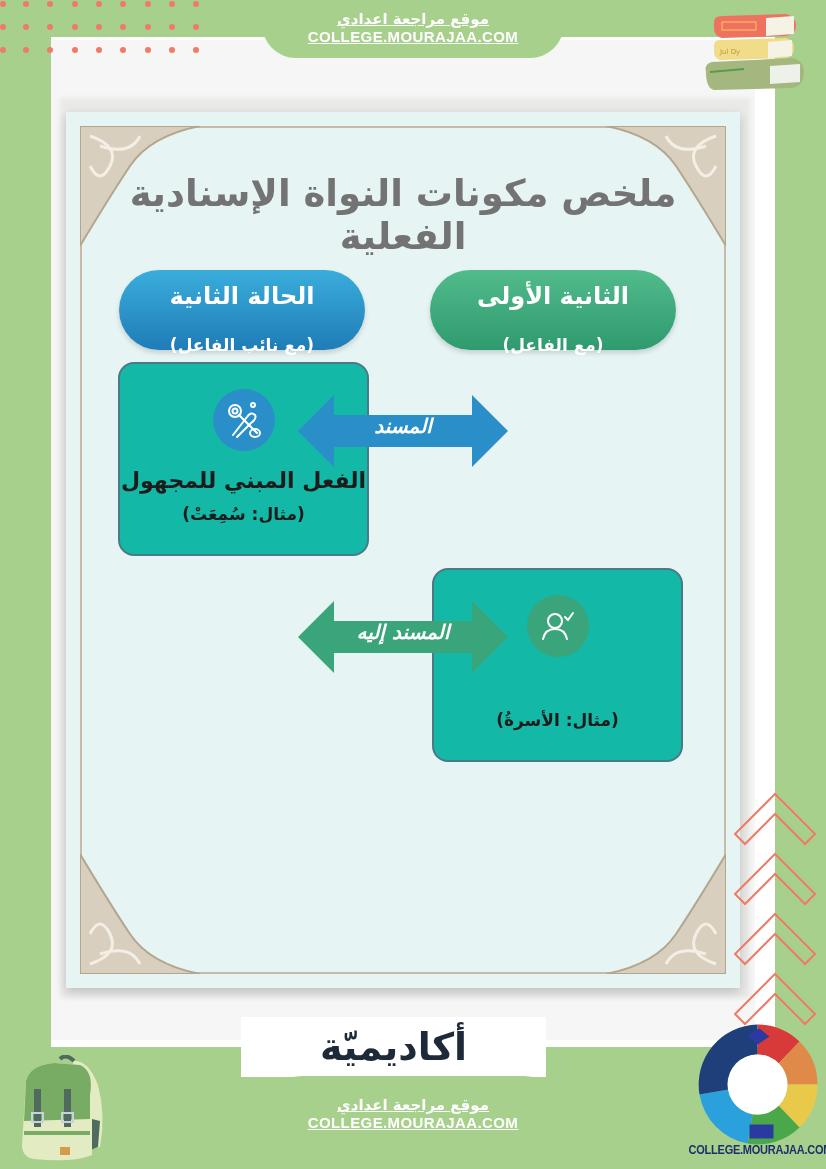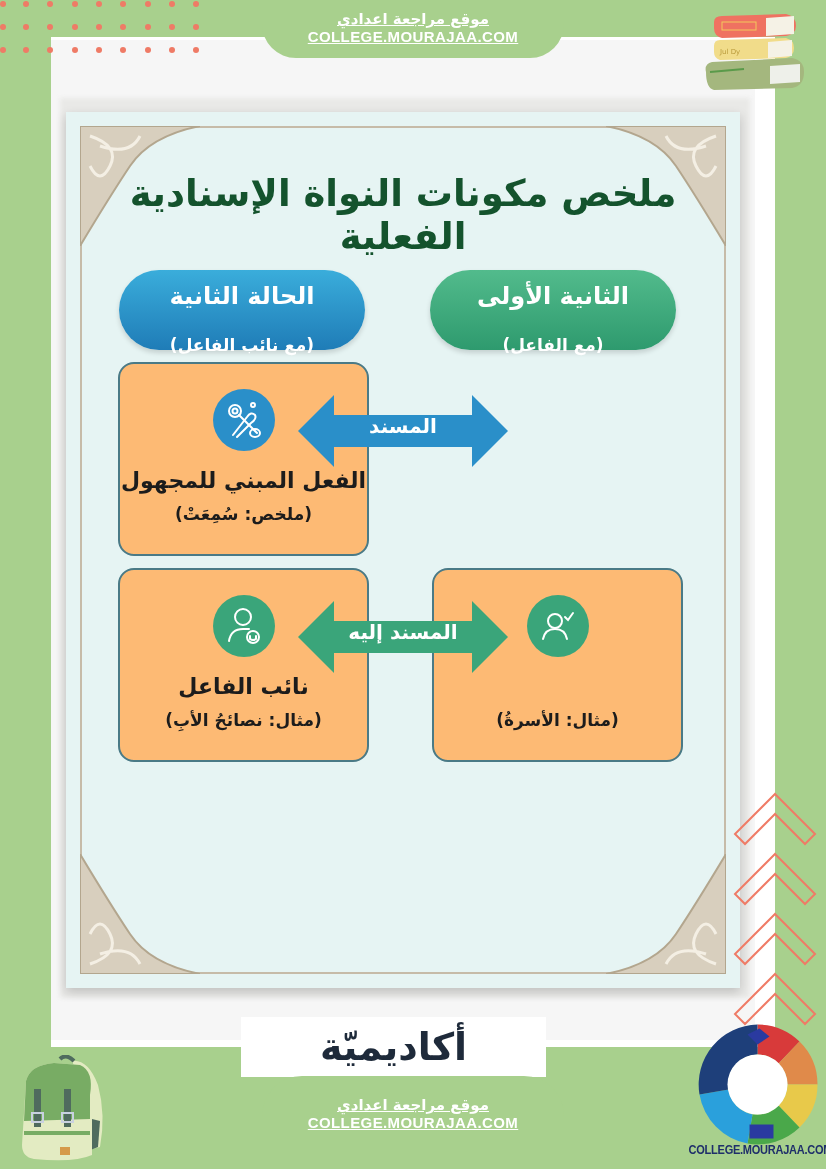--- a/index.html
+++ b/index.html
@@ -21,37 +21,37 @@
   .site-ar{display:block;font-size:15px;font-weight:bold;text-decoration:underline;line-height:18px;direction:rtl;}
   .site-en{display:block;font-family:"Liberation Sans",sans-serif;font-size:15px;font-weight:bold;text-decoration:underline;letter-spacing:0.4px;line-height:18px;}
   .site-tab.top .site-ar{margin-top:10px;}
   .site-tab.bottom .site-ar{margin-top:20px;}
   
   .poster-shadow{position:absolute;left:60px;top:98px;width:690px;height:900px;background:#e9e9e7;filter:blur(2px);}
   .poster{position:absolute;left:66px;top:112px;width:674px;height:876px;background:#e6f4f3;box-shadow:0 4px 10px rgba(0,0,0,0.18);}
   .poster-inner{position:absolute;left:14px;top:14px;right:14px;bottom:14px;border:2px solid #c6bba8;}
   .corner{position:absolute;width:120px;height:120px;}
   .corner svg{width:100%;height:100%;}
-  .poster-title{position:absolute;left:0;right:0;top:60px;text-align:center;font-size:37px;font-weight:bold;color:#14532d;direction:rtl;}
+  .poster-title{position:absolute;left:0;right:0;top:60px;text-align:center;font-size:37px;font-weight:bold;color:#737373;direction:rtl;}
   
   .pill{position:absolute;top:158px;width:246px;height:80px;border-radius:40px;color:#fff;text-align:center;direction:rtl;box-shadow:0 3px 5px rgba(0,0,0,0.15);}
   .pill.green-pill{left:364px;background:linear-gradient(180deg,#52bb8c,#2e9a6e);}
   .pill.blue-pill{left:53px;background:linear-gradient(180deg,#3aaddb,#1f7cb7);}
   .pill-title{display:block;font-size:24px;font-weight:bold;margin-top:13px;line-height:26px;}
   .pill-sub{display:block;font-size:17px;font-weight:bold;line-height:24px;margin-top:24px;}
   
-  .box{position:absolute;width:251px;height:194px;border:2px solid #4a7a86;border-radius:16px;background:#fdba74;direction:rtl;text-align:center;}
+  .box{position:absolute;width:251px;height:194px;border:2px solid #4a7a86;border-radius:16px;background:#14b8a6;direction:rtl;text-align:center;}
   .box .icon-circle{position:absolute;left:50%;top:25px;width:62px;height:62px;margin-left:-31px;border-radius:50%;}
   .box .icon-circle svg{width:100%;height:100%;}
   .box-title{position:absolute;left:0;right:0;top:104px;font-size:22px;font-weight:bold;color:#1c1c1c;}
   .box-example{position:absolute;left:0;right:0;top:140px;font-size:17px;font-weight:bold;color:#1c1c1c;}
   .blue-fill{background:#2a8fc9;}
   .green-fill{background:#3aa57a;}
   
-  .arrow{position:absolute;width:210px;height:72px;}
+  .arrow{position:absolute;width:210px;height:72px;font-style:italic;}
   .arrow svg{position:absolute;left:0;top:0;width:100%;height:100%;}
   .arrow-label{position:absolute;left:0;right:0;top:19px;text-align:center;color:#fff;font-size:20px;font-weight:bold;direction:rtl;}
   
   .academy{position:absolute;left:241px;top:1017px;width:305px;height:60px;background:#ffffff;text-align:center;direction:rtl;font-size:38px;font-weight:bold;color:#1e2a3a;line-height:60px;}
   
   .books{position:absolute;left:700px;top:10px;width:110px;height:82px;}
   .backpack{position:absolute;left:14px;top:1055px;width:98px;height:110px;}
   .chevrons{position:absolute;left:733px;top:792px;width:84px;height:240px;}
   .wheel{position:absolute;left:695px;top:1022px;width:125px;height:125px;}
   .wheel-caption{position:absolute;left:683px;top:1143px;width:140px;text-align:center;font-family:"Liberation Sans",sans-serif;font-size:12px;font-weight:bold;color:#1f2f6a;letter-spacing:-0.3px;transform:scaleX(0.92);}
@@ -162,54 +162,40 @@
             <circle cx="22" cy="22" r="6"></circle>
             <circle cx="22" cy="22" r="2.5"></circle>
             <path d="M26 26 L44 44"></path>
             <path d="M20 46 L34 28 Q38 22 42 26 Q44 30 38 34 L24 48"></path>
             <ellipse cx="42" cy="44" rx="5" ry="4"></ellipse>
             <circle cx="40" cy="16" r="2"></circle>
           </g>
         </svg>
     </div>
     <div class="box-title">الفعل المبني للمجهول</div>
-    <div class="box-example">(ملخص: سُمِعَتْ)</div>
+    <div class="box-example">(مثال: سُمِعَتْ)</div>
   </div>
   <div class="arrow" style="left:232px;top:283px">
     <svg viewBox="0 0 210 72">
         <path d="M0 36 L36 0 L36 20 L174 20 L174 0 L210 36 L174 72 L174 52 L36 52 L36 72Z" fill="#2a8fc9"></path>
       </svg>
     <div class="arrow-label">المسند</div>
   </div>
 
   <div class="box" style="left:366px;top:456px">
     <div class="icon-circle green-fill">
       <svg viewBox="0 0 62 62">
           <g fill="none" stroke="#fff" stroke-width="2" stroke-linecap="round">
             <circle cx="28" cy="26" r="7"></circle>
             <path d="M16 44 Q18 34 28 34 Q38 34 40 44"></path>
             <path d="M38 22 L41 25 L46 18"></path>
           </g>
         </svg>
     </div>
     <div class="box-example">(مثال: الأسرةُ)</div>
-  </div>
-  <div class="box" style="left:52px;top:456px">
-    <div class="icon-circle green-fill">
-      <svg viewBox="0 0 62 62">
-          <g fill="none" stroke="#fff" stroke-width="2" stroke-linecap="round">
-            <circle cx="30" cy="22" r="8"></circle>
-            <path d="M16 46 Q18 34 30 34 L36 34"></path>
-            <circle cx="40" cy="42" r="6"></circle>
-            <path d="M37 41 L37 44 Q40 46 43 44 L43 41"></path>
-          </g>
-        </svg>
-    </div>
-    <div class="box-title">نائب الفاعل</div>
-    <div class="box-example">(مثال: نصائحُ الأبِ)</div>
   </div>
   <div class="arrow" style="left:232px;top:489px">
     <svg viewBox="0 0 210 72">
         <path d="M0 36 L36 0 L36 20 L174 20 L174 0 L210 36 L174 72 L174 52 L36 52 L36 72Z" fill="#3aa57a"></path>
       </svg>
     <div class="arrow-label">المسند إليه</div>
   </div>
 </div>
 
 <div class="chevrons">

